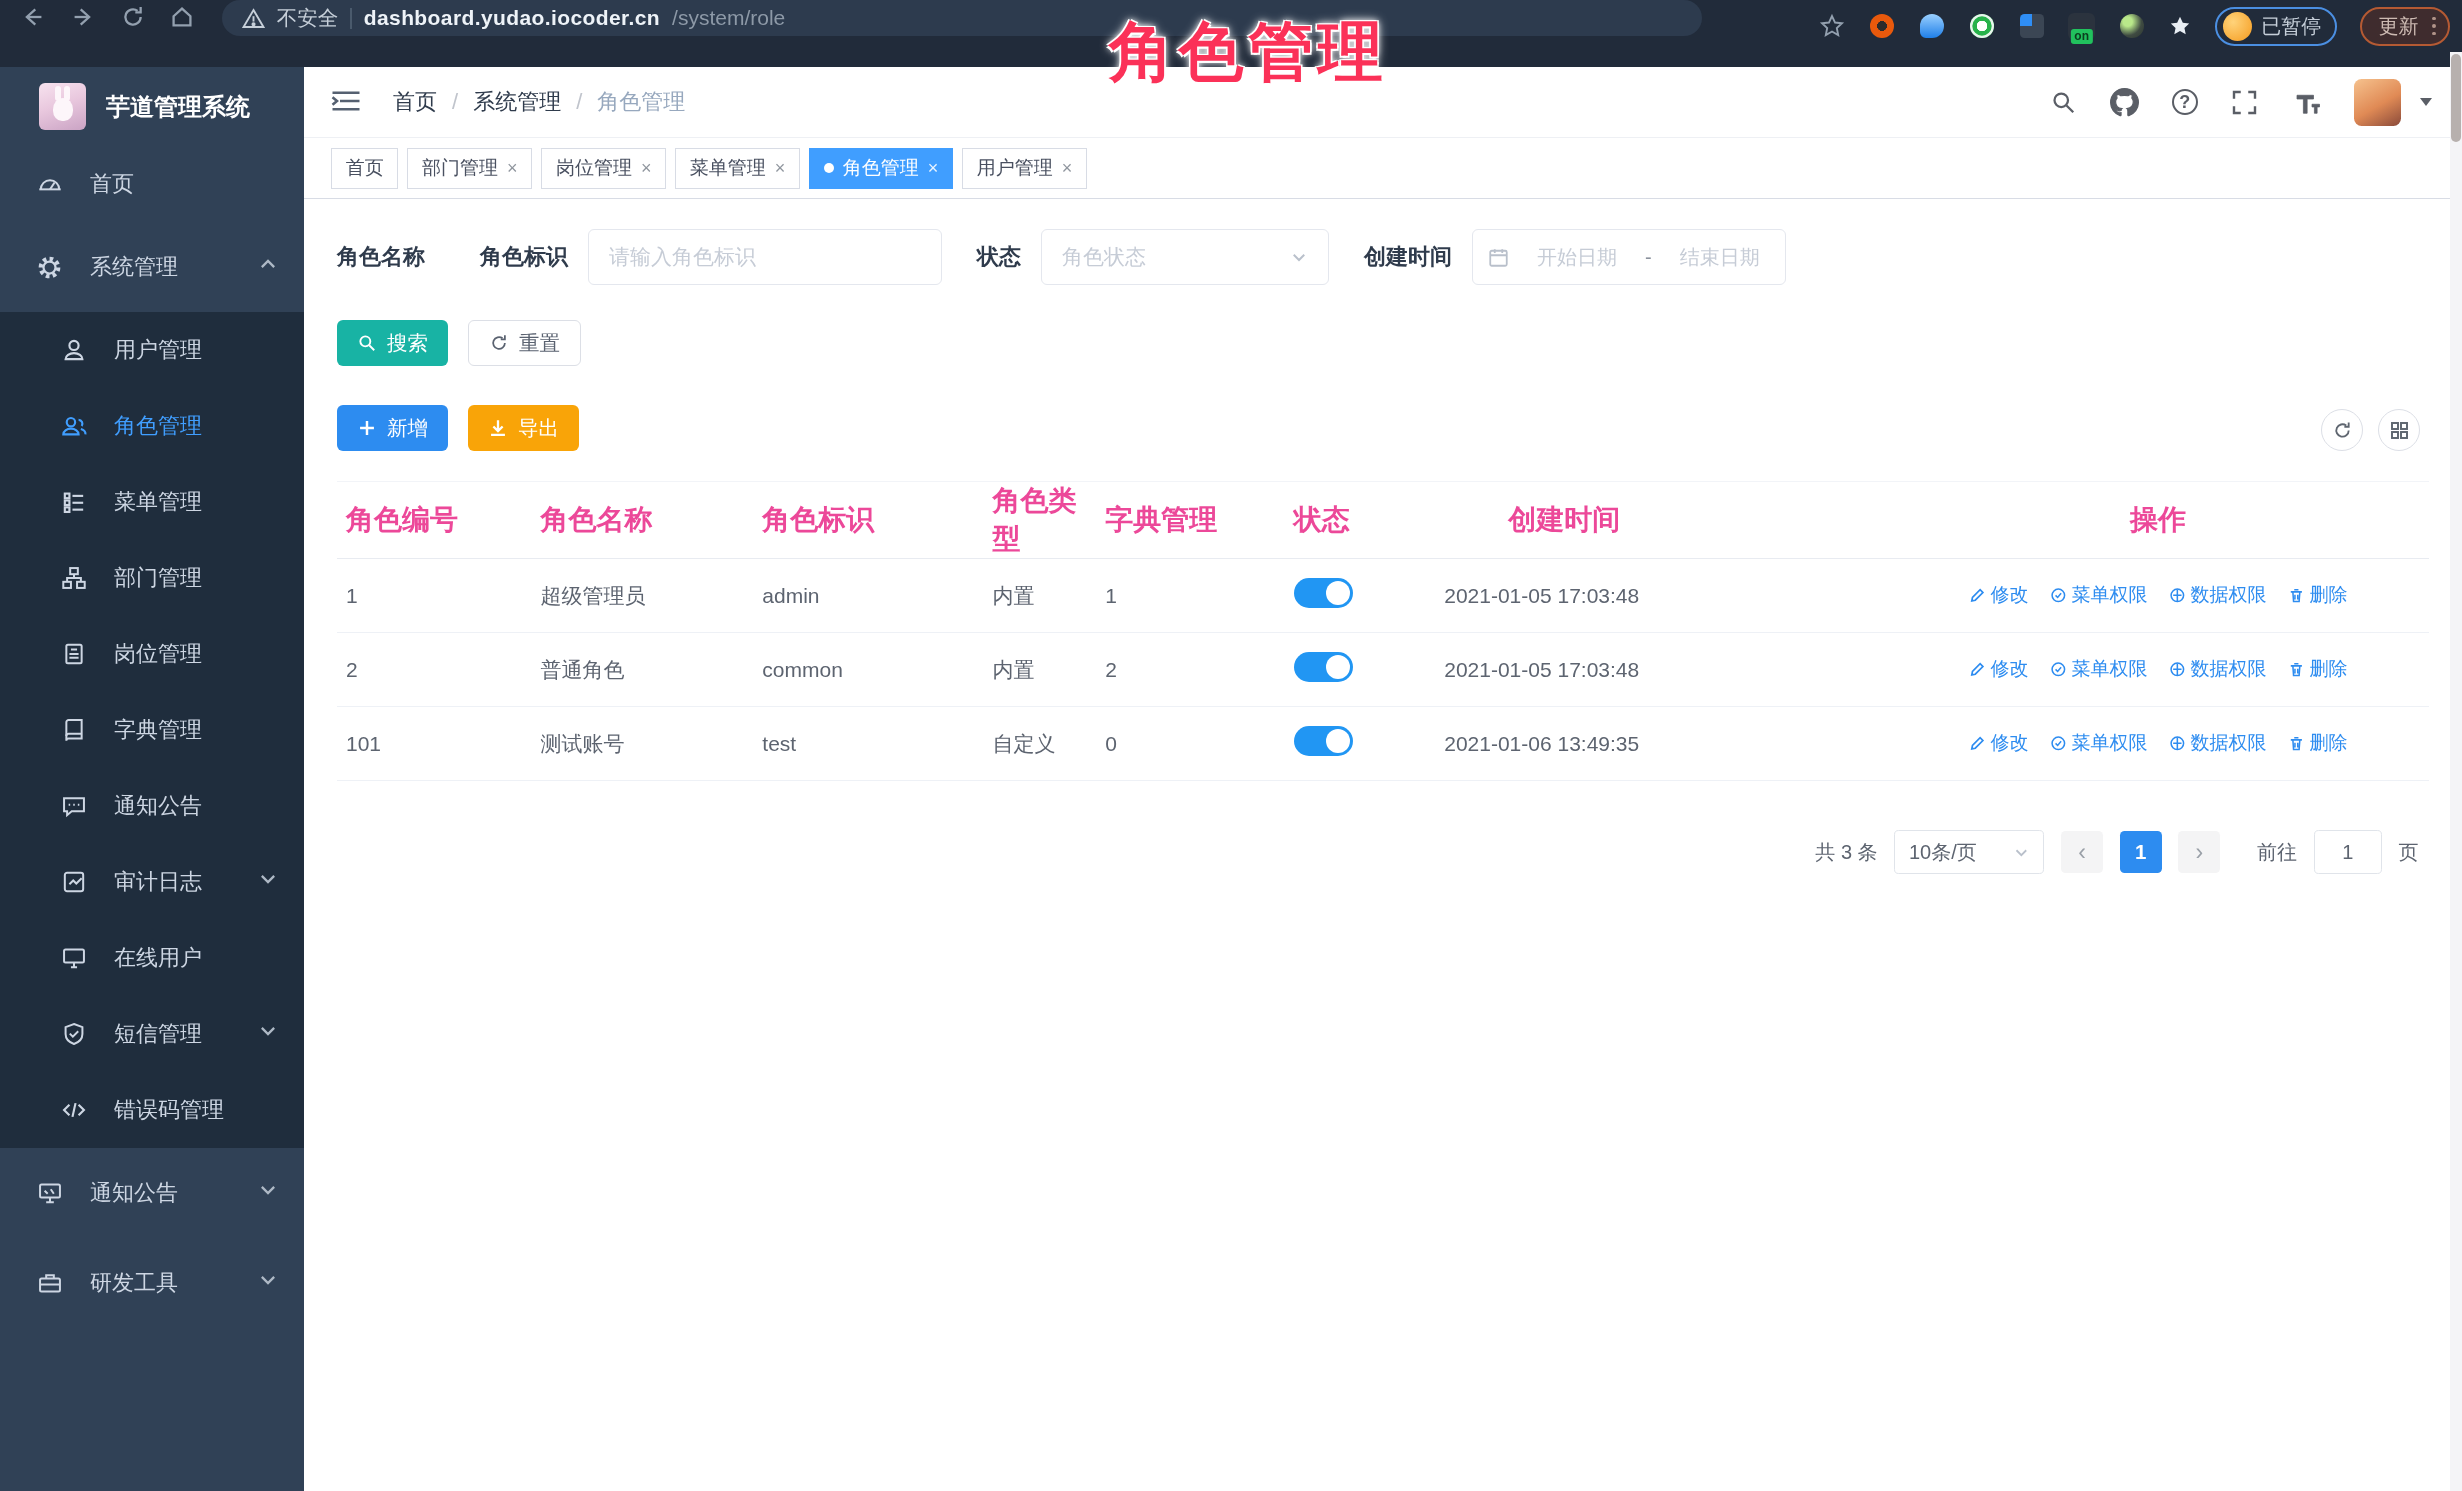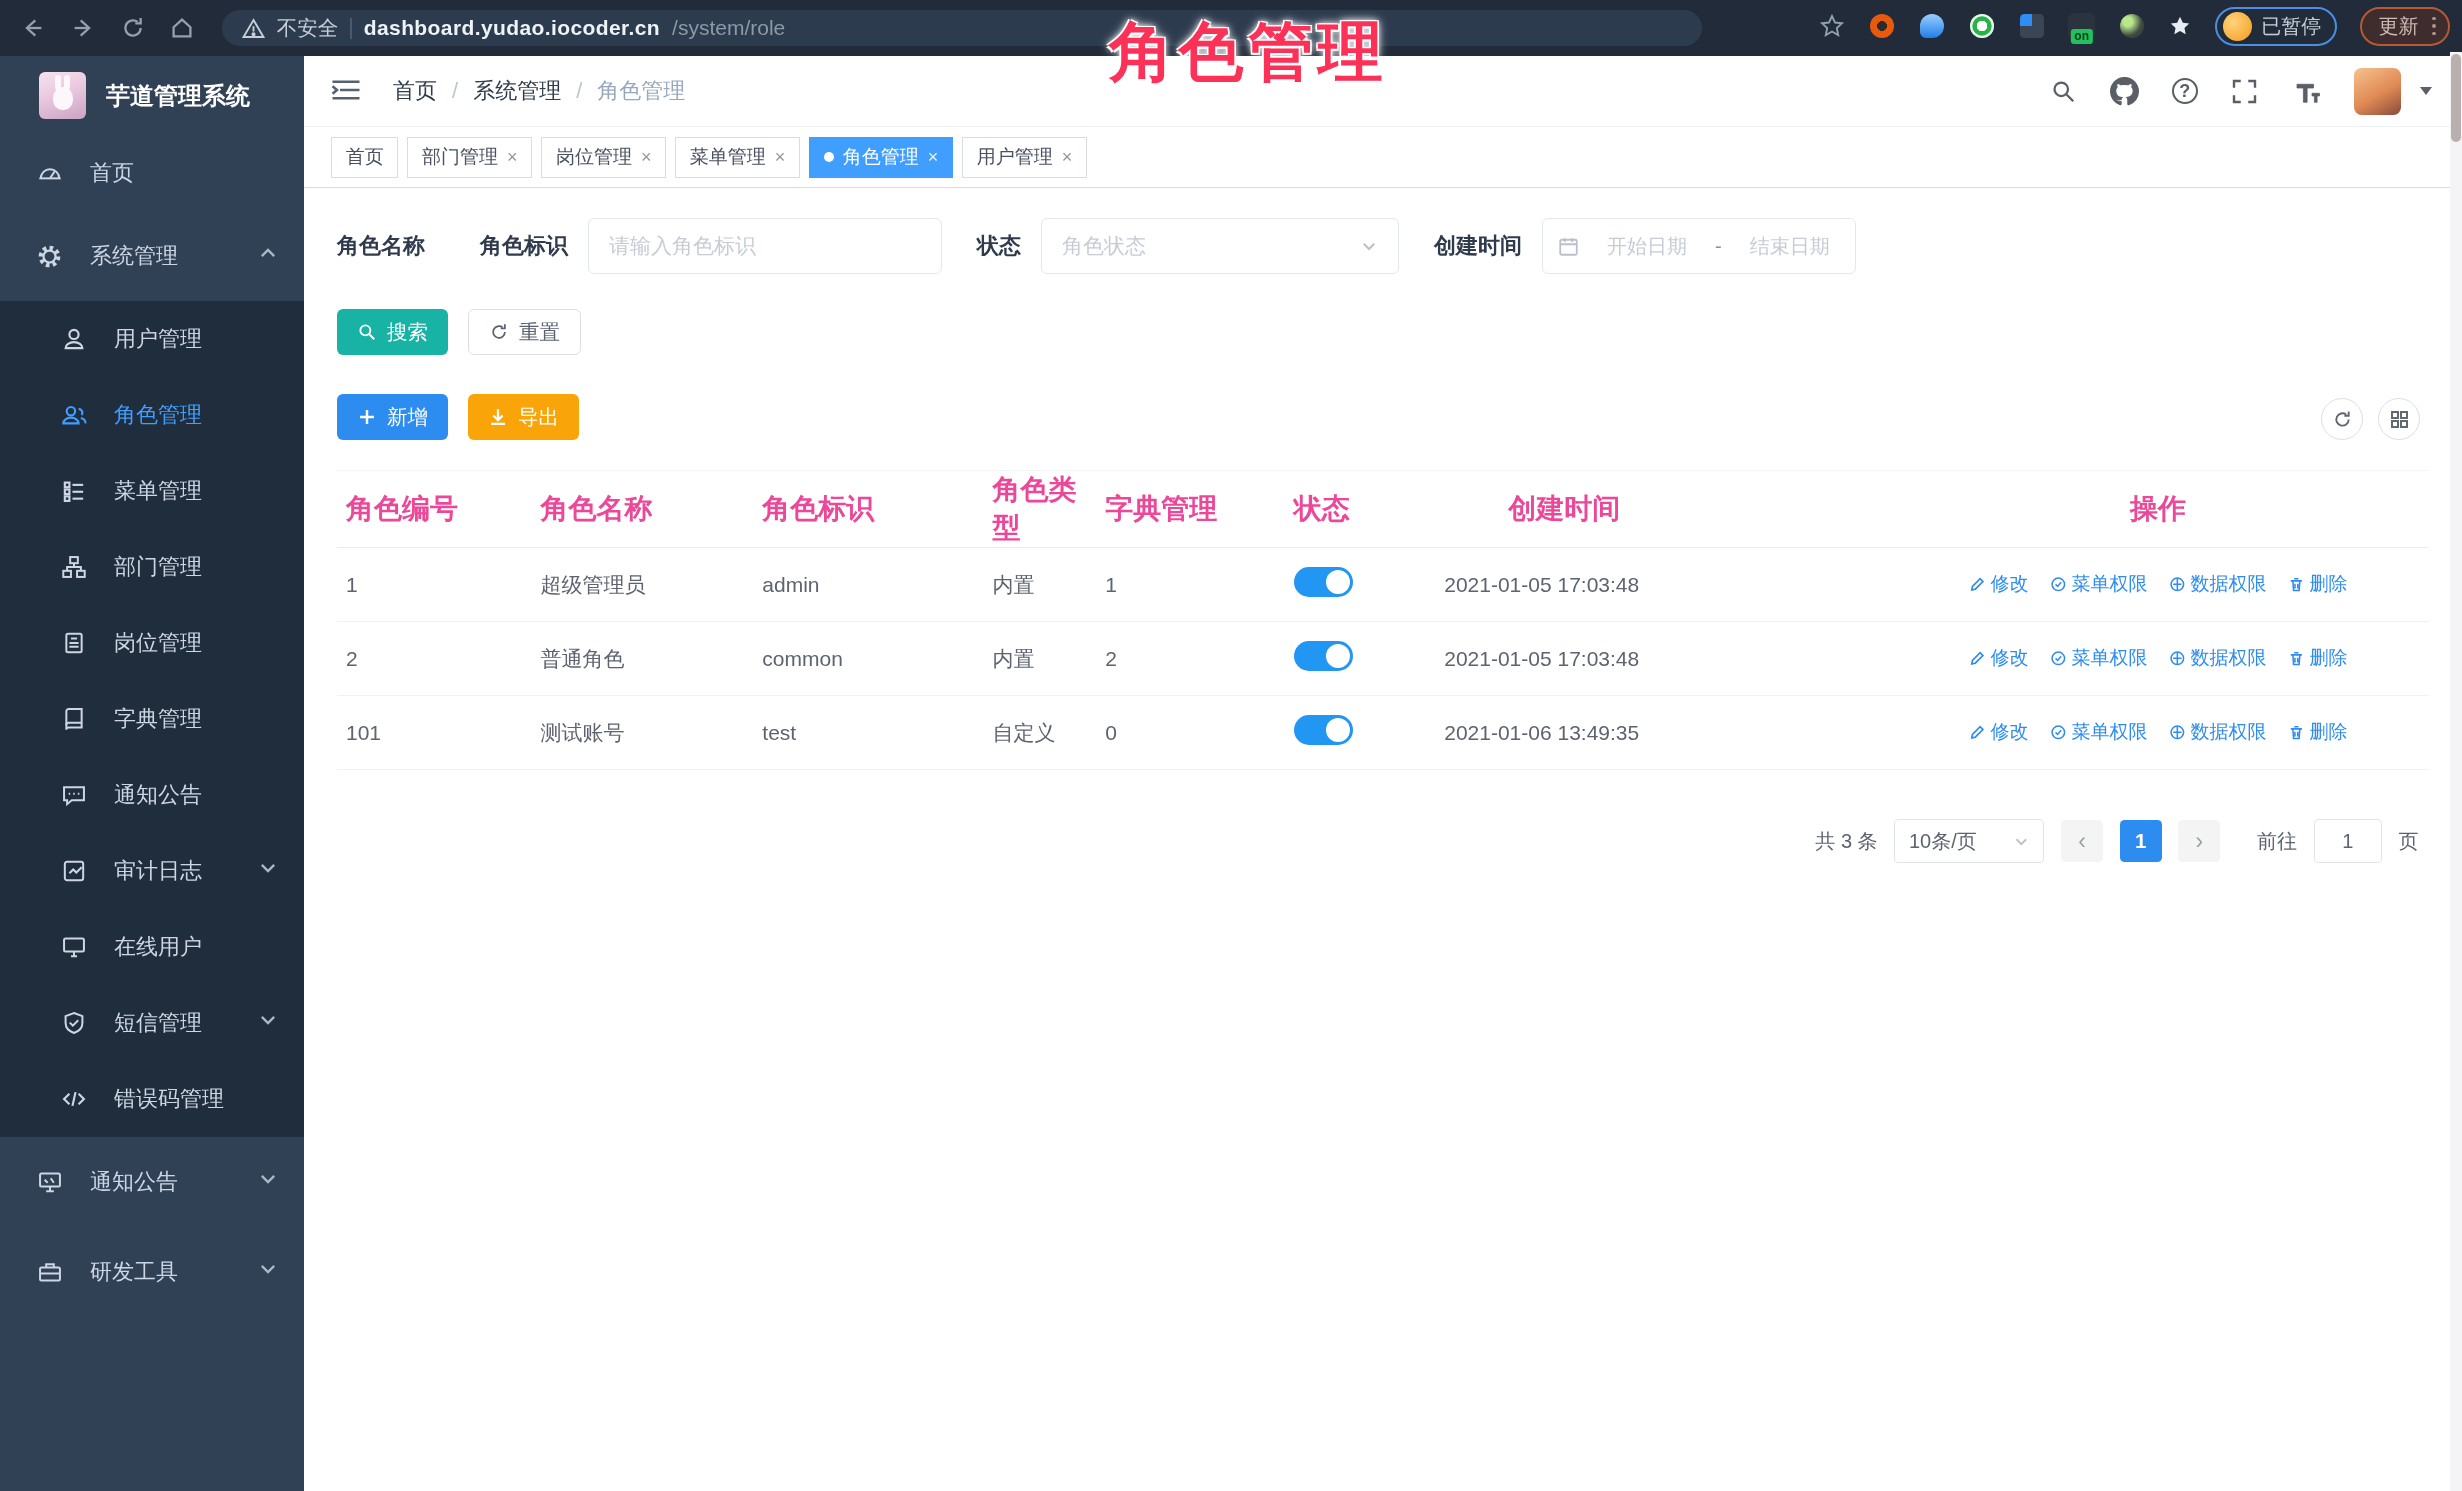--- a/index.html
+++ b/index.html
@@ -1,20 +1,20 @@
 <!DOCTYPE html>
 <html style="font-size:12px"><head>
 <meta charset="utf-8">
 <style>
   * { box-sizing: border-box; margin: 0; padding: 0; }
   html,body { width:2462px; height:1492px; overflow:hidden; background:#fff;
     font-family:"Liberation Sans","DejaVu Sans",sans-serif; }
 
   
-  .browser { height:56px; background:#212b3a; display:flex; align-items:center; position:relative; z-index:5; }
+  .browser { height:67px; background:#212b3a; display:flex; align-items:flex-start; position:relative; z-index:5; }
   .nav-btn { width:33px; height:33px; margin-left:16.7px; display:flex; align-items:center; justify-content:center; color:#93a0af; }
   .nav-btn svg { stroke:#93a0af; }
   .url-pill { margin-left:23px; width:1480px; height:36px; border-radius:18px; background:#2d3b4e;
     display:flex; align-items:center; padding:0 20px; gap:12px; }
   .warn-label { color:#c6cfd9; font-size:20.5px; }
   .url-div { width:1.5px; height:21px; background:#4a5a6c; }
   .url-host { color:#eef3f8; font-size:21px; font-weight:bold; letter-spacing:0.4px; }
   .url-path { color:#8d99a7; font-size:21px; }
   .chrome-right { position:absolute; right:12px; top:0; height:52px; display:flex; align-items:center; gap:23px; }
   .ext-ico { width:27px; height:27px; border-radius:6px; display:flex; align-items:center; justify-content:center; position:relative; }
@@ -74,21 +74,21 @@
   .tag-dot { width:10px; height:10px; border-radius:50%; background:#fff; }
 
   .content { flex:1; padding:30px 33px 0 33px; position:relative; }
 
   
   .form-row { display:flex; align-items:center; flex-wrap:nowrap; }
   .form-item { display:flex; align-items:center; margin-right:35px; }
   .f-label { font-size:22px; font-weight:bold; color:#2f3b4c; margin-right:20px; white-space:nowrap; }
   .box { height:56px; border:1.5px solid #e4e7ee; border-radius:6px; background:#fff; display:flex; align-items:center; padding:0 20px; font-size:21px; color:#c6ccd6; }
   .ipt { width:354px; }
-  .sel { width:358px; justify-content:space-between; }
+  .sel { width:288px; justify-content:space-between; }
   .sel svg { stroke:#b9c0cb; }
   .date { width:314px; gap:28px; padding:0 15px; font-size:20px; }
   .date svg { stroke:#b9c0cb; flex:none; }
   .date .sep { color:#8a919c; }
 
   
   .btn-row { display:flex; gap:20px; margin-top:35px; }
   .btn-row2 { display:flex; gap:20px; margin-top:39px; }
   .btn { height:46px; padding:0 20px; border-radius:6px; font-size:20.5px; display:inline-flex; align-items:center; gap:10px; cursor:pointer; border:none; white-space:nowrap; }
   .btn svg { stroke:#fff; }

